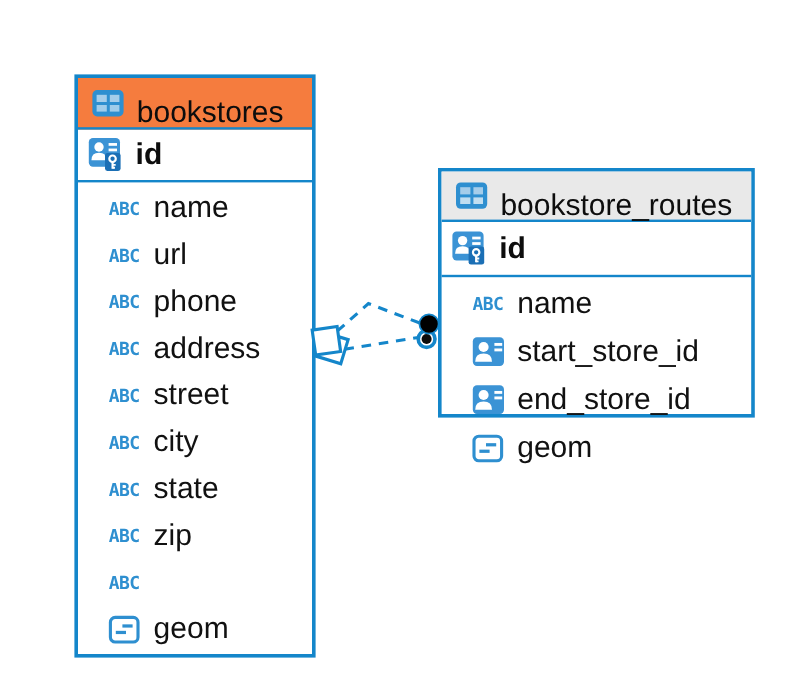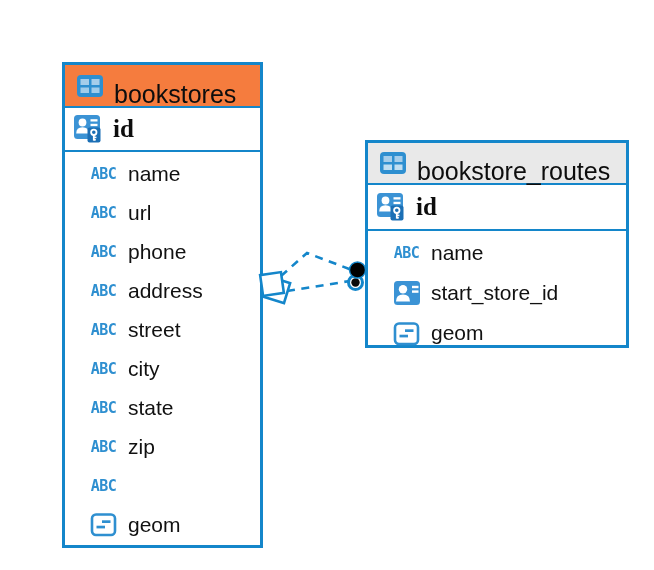--- a/index.html
+++ b/index.html
@@ -3,24 +3,24 @@
 <meta charset="utf-8">
 <style>
   html,body{margin:0;padding:0;background:#ffffff;}
   body{font-family:"Liberation Sans","DejaVu Sans",sans-serif;}
   #canvas{position:relative;width:654px;height:570px;background:#ffffff;overflow:hidden;}
 
   .entity{position:absolute;background:#ffffff;border:3px solid #1486CA;box-sizing:border-box;}
   .entity-header{display:flex;align-items:center;padding:0 8px 0 9px;border-bottom:2px solid #1486CA;box-sizing:border-box;}
   .entity-title{font-size:25px;color:#0d0d0d;white-space:nowrap;margin-left:9px;margin-top:17px;}
   .pk-row{display:flex;align-items:center;padding:0 8px 0 8px;border-bottom:2px solid #1486CA;box-sizing:border-box;}
-  .pk-label{font-size:25px;font-weight:bold;color:#0d0d0d;margin-left:9px;font-family:Liberation Serif, serif;}
+  .pk-label{font-size:25px;font-weight:bold;color:#0d0d0d;margin-left:9px;}
   .col-list{padding-top:2px;}
   .col-row{display:flex;align-items:center;padding-left:23px;box-sizing:border-box;}
-  .col-label{font-size:21px;color:#111111;margin-left:9px;white-space:nowrap;}
+  .col-label{font-size:25px;color:#111111;margin-left:9px;white-space:nowrap;}
 
   #bookstores{left:62px;top:62px;width:201px;height:486px;}
   #bookstores .entity-header{height:43px;background:#F57C3E;}
   #bookstores .pk-row{height:44px;}
   #bookstores .col-row{height:39px;}
 
   #bookstore_routes{left:365px;top:140px;width:264px;height:208px;}
   #bookstore_routes .entity-header{height:42px;background:#E9E9E9;}
   #bookstore_routes .pk-row{height:46px;}
   #bookstore_routes .col-row{height:40px;}
@@ -160,20 +160,32 @@
             <circle cx="10" cy="9.2" r="4.2" fill="#ffffff"></circle>
             <path d="M3 21.5 Q3 14.6 10 14.6 Q17 14.6 17 21.5 Z" fill="#ffffff"></path>
             <rect x="19" y="5.8" width="6.5" height="2.4" fill="#ffffff"></rect>
             <rect x="19" y="10.4" width="6.5" height="2.4" fill="#ffffff"></rect>
           </svg>
         </span>
         <span class="col-label">start_store_id</span>
       </div>
       <div class="col-row">
         <span class="icon-box">
+          <svg width="28" height="26" viewBox="0 0 28 26">
+            <rect x="1" y="1" width="26" height="24" rx="3.5" fill="#3B93D5"></rect>
+            <circle cx="10" cy="9.2" r="4.2" fill="#ffffff"></circle>
+            <path d="M3 21.5 Q3 14.6 10 14.6 Q17 14.6 17 21.5 Z" fill="#ffffff"></path>
+            <rect x="19" y="5.8" width="6.5" height="2.4" fill="#ffffff"></rect>
+            <rect x="19" y="10.4" width="6.5" height="2.4" fill="#ffffff"></rect>
+          </svg>
+        </span>
+        <span class="col-label">end_store_id</span>
+      </div>
+      <div class="col-row">
+        <span class="icon-box">
           <svg width="27" height="25" viewBox="0 0 27 25">
             <rect x="2" y="2.5" width="23" height="20.5" rx="4" fill="#ffffff" stroke="#2E8FD0" stroke-width="2.6"></rect>
             <rect x="12" y="8.3" width="8.5" height="2.7" fill="#2E8FD0"></rect>
             <rect x="6.5" y="13.7" width="8.5" height="2.7" fill="#2E8FD0"></rect>
           </svg>
         </span>
         <span class="col-label">geom</span>
       </div>
     </div>
   </div>

